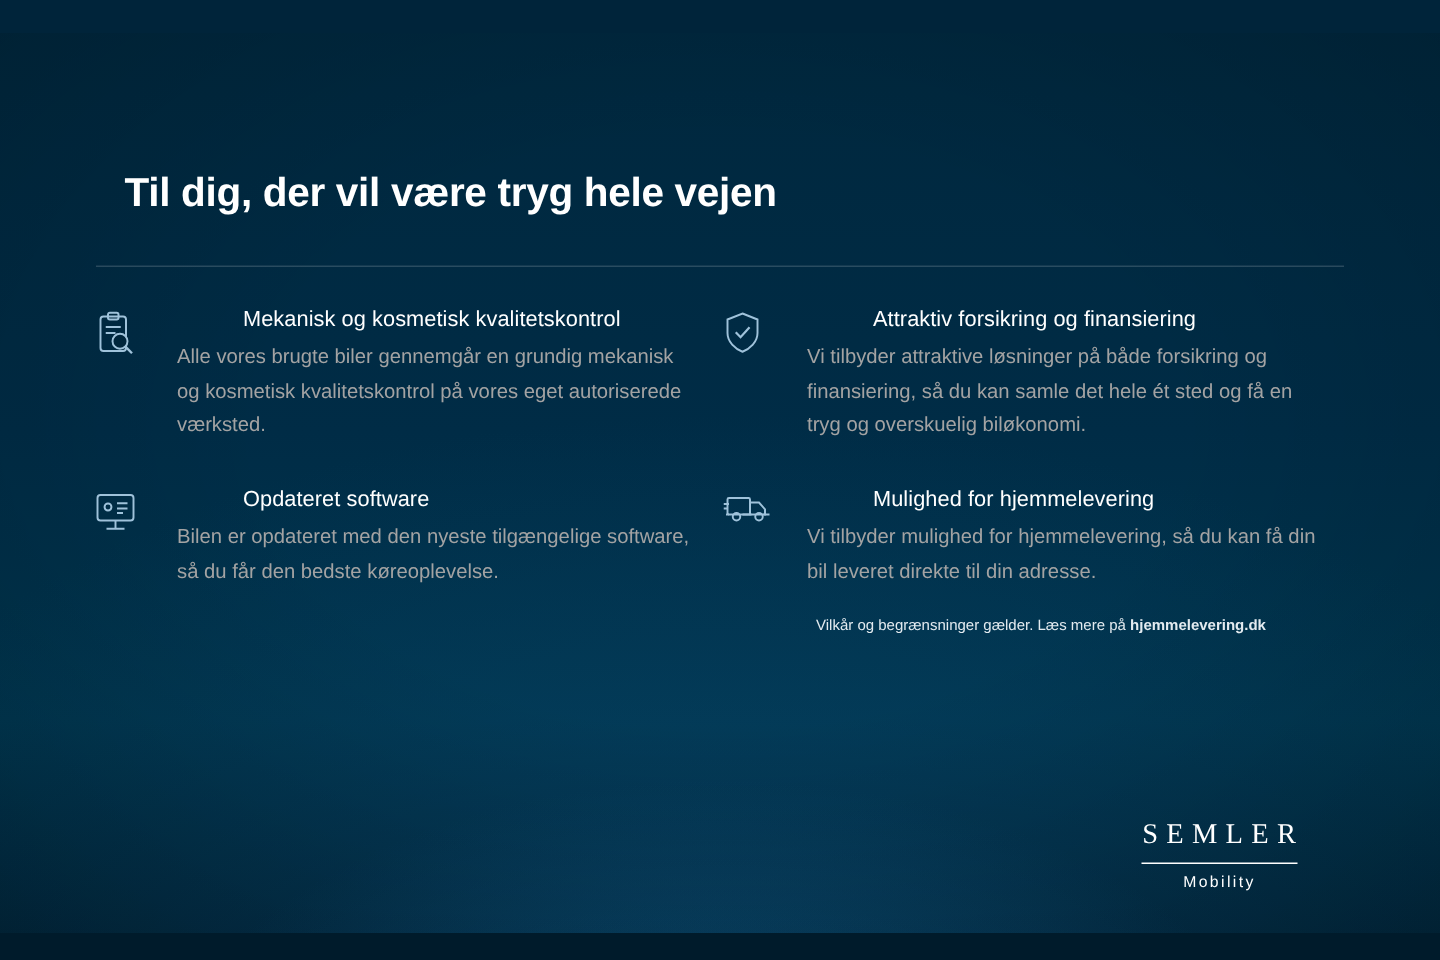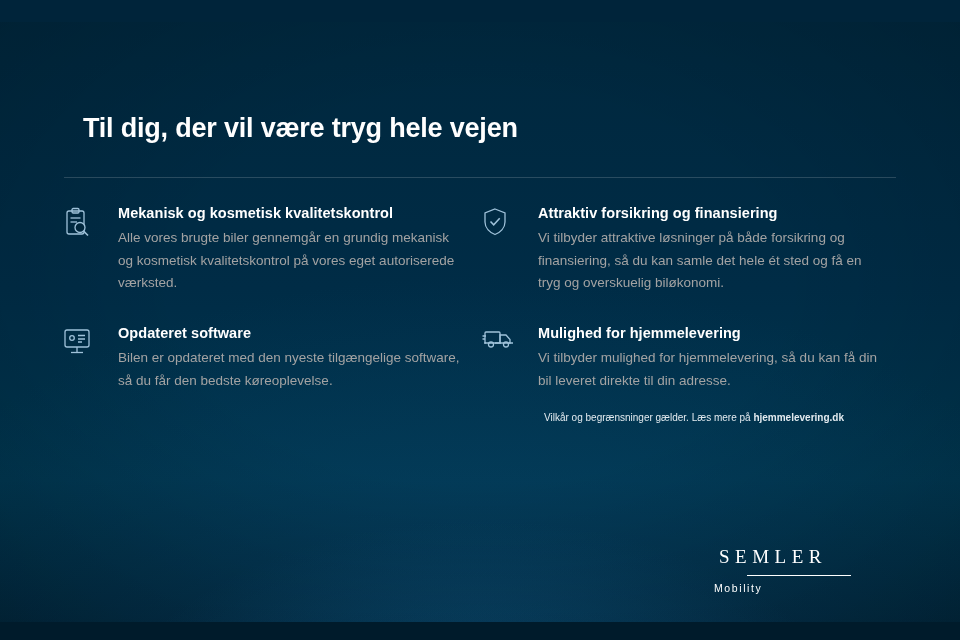--- a/index.html
+++ b/index.html
@@ -84,24 +84,25 @@
     top: 2px;
     width: 40px;
     height: 34px;
     display: flex;
     align-items: flex-start;
     justify-content: flex-start;
   }
   .feature-icon svg { display: block; }
   .feature-title {
     font-size: 14.5px;
-    font-weight: bold;
+    font-weight: normal;
     color: #ffffff;
     margin-bottom: 6px;
     letter-spacing: 0.05px;
+    margin-left: 44px;
   }
   .feature-body {
     font-size: 13.5px;
     line-height: 1.68;
     color: #a3a3a3;
     font-weight: normal;
   }
   
   #fineprint {
     position: absolute;
@@ -110,22 +111,23 @@
     width: 352px;
     font-size: 10px;
     line-height: 1.65;
     color: #e3ebf0;
   }
   #fineprint .bold { font-weight: bold; }
 
   
   #logo {
     position: absolute;
-    right: 76px;
+    right: 62px;
     bottom: 46px;
+    text-align: center;
     width: 170px;
   }
   #logo-word {
     font-size: 19px;
     letter-spacing: 5.5px;
     font-family: "Liberation Serif", serif;
     color: #ffffff;
     padding-left: 5px;
   }
   #logo-rule {

